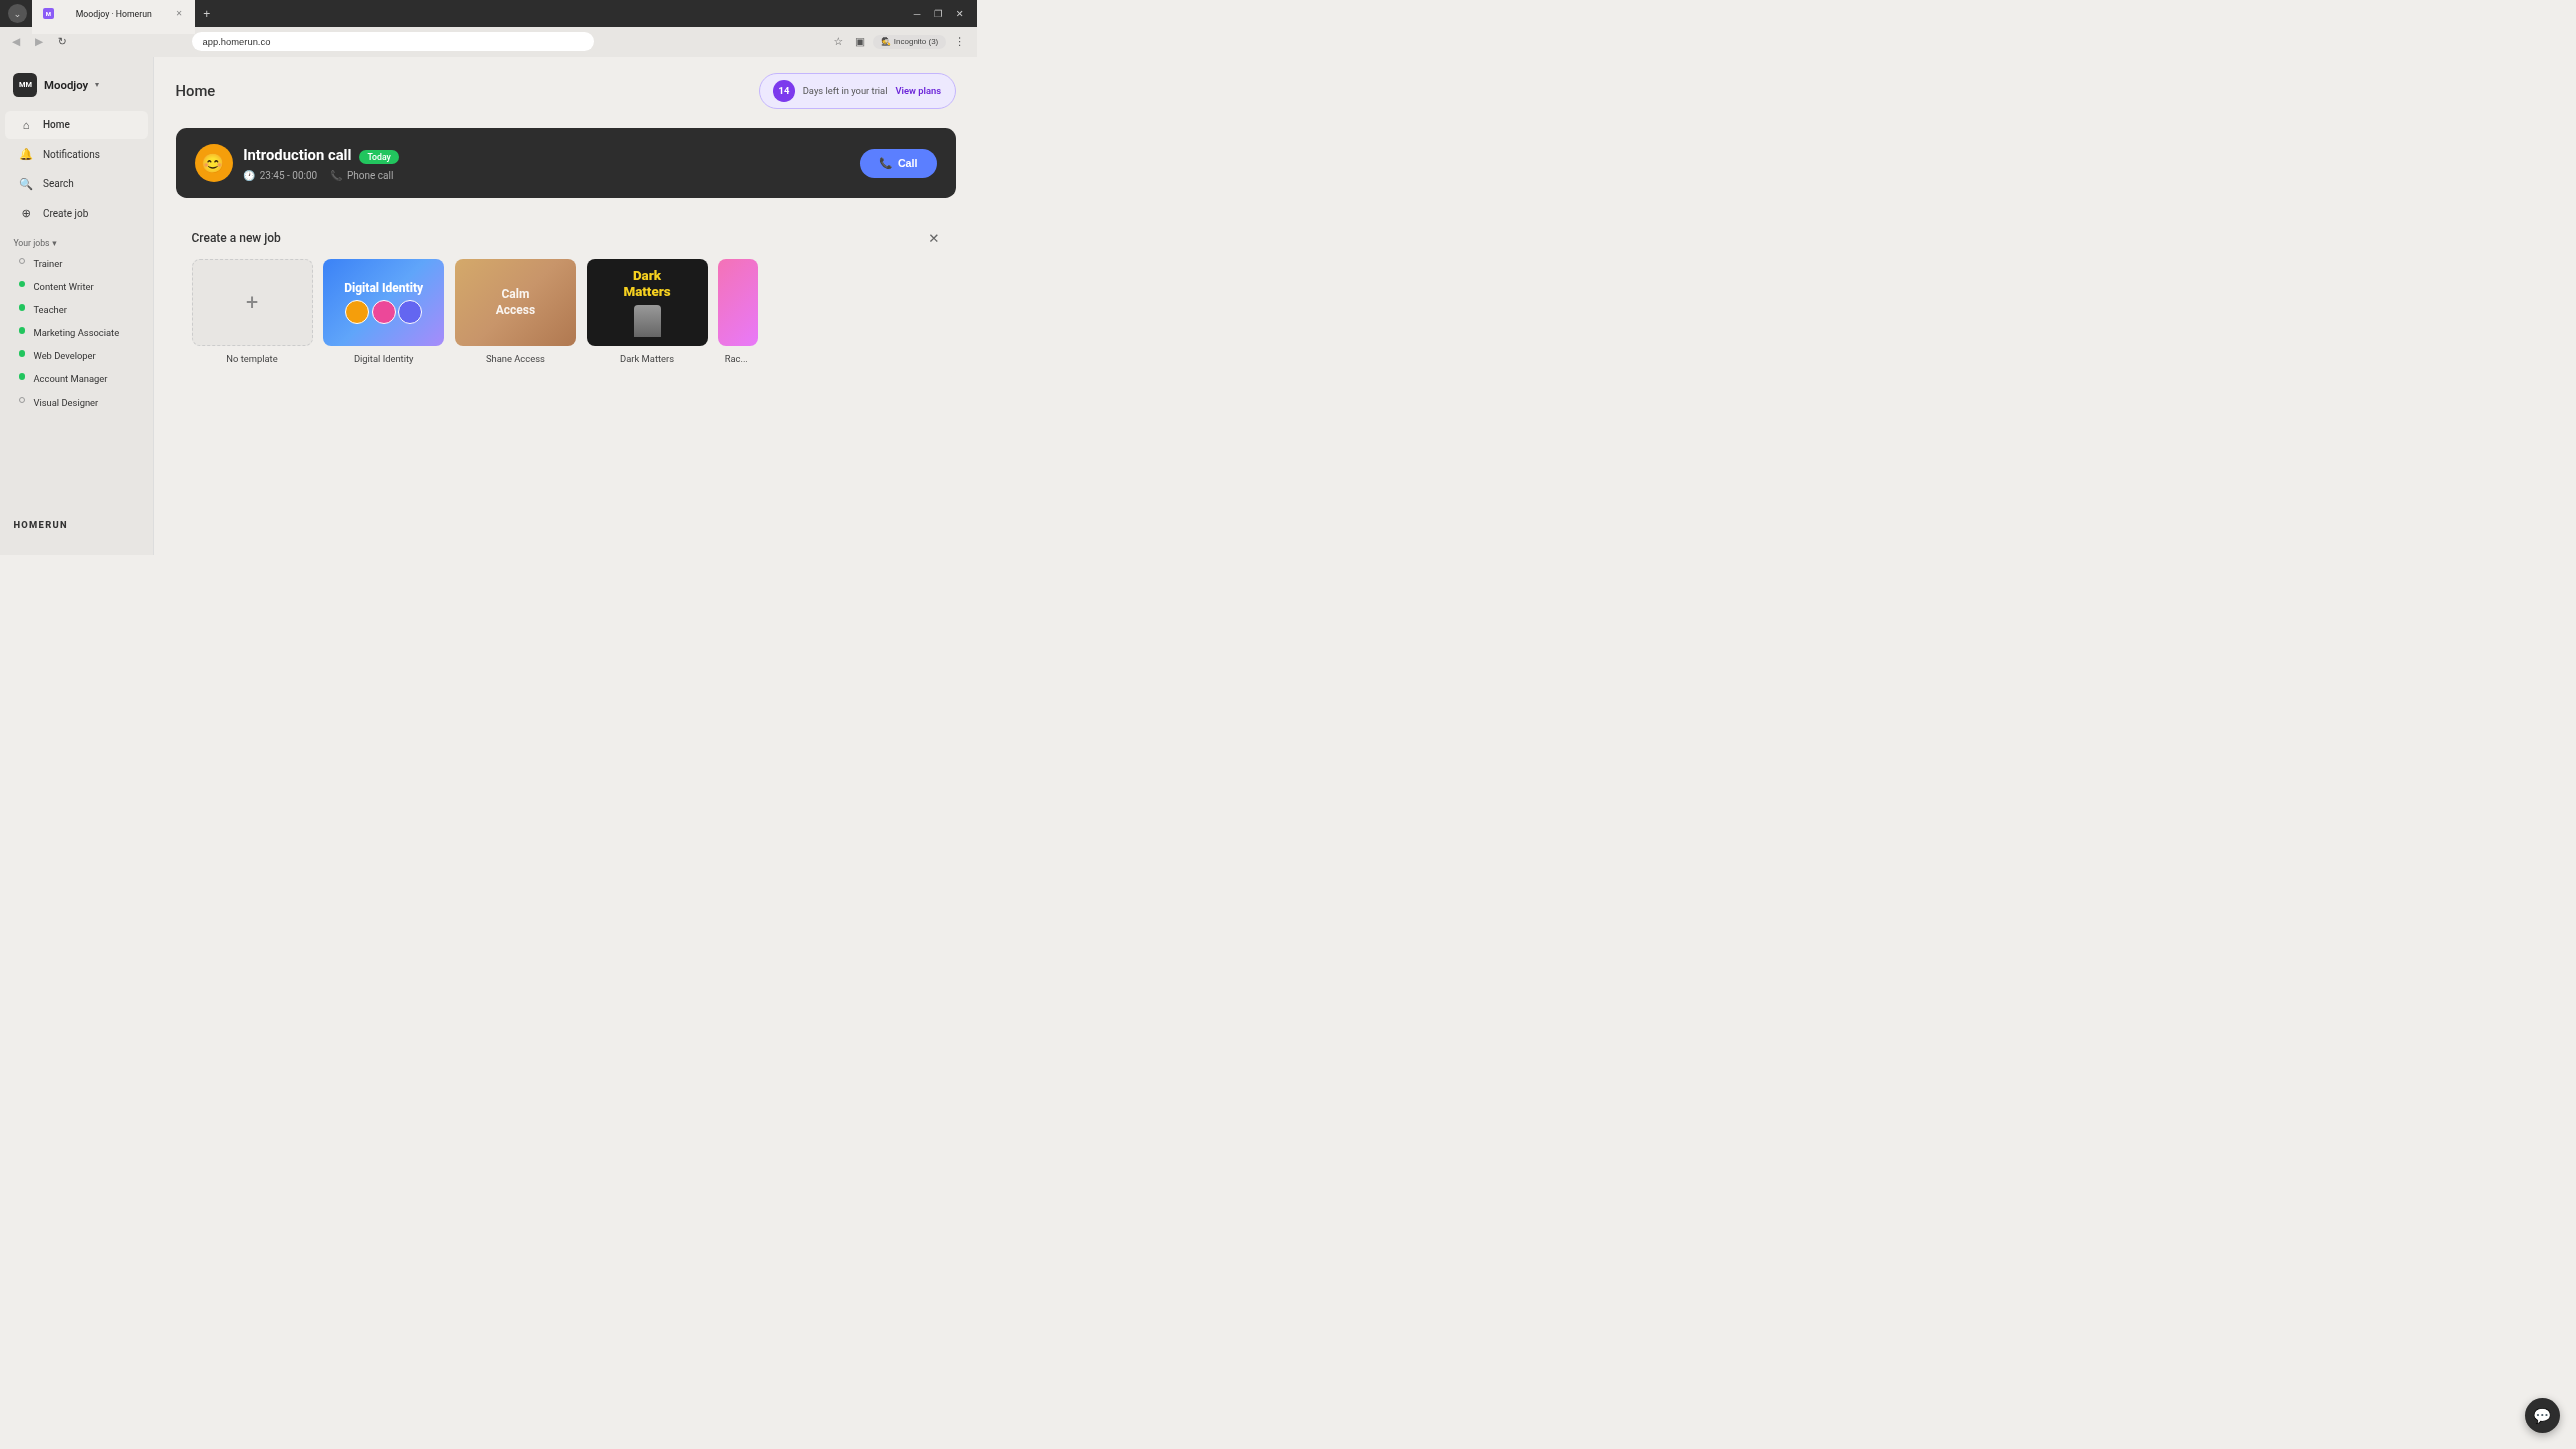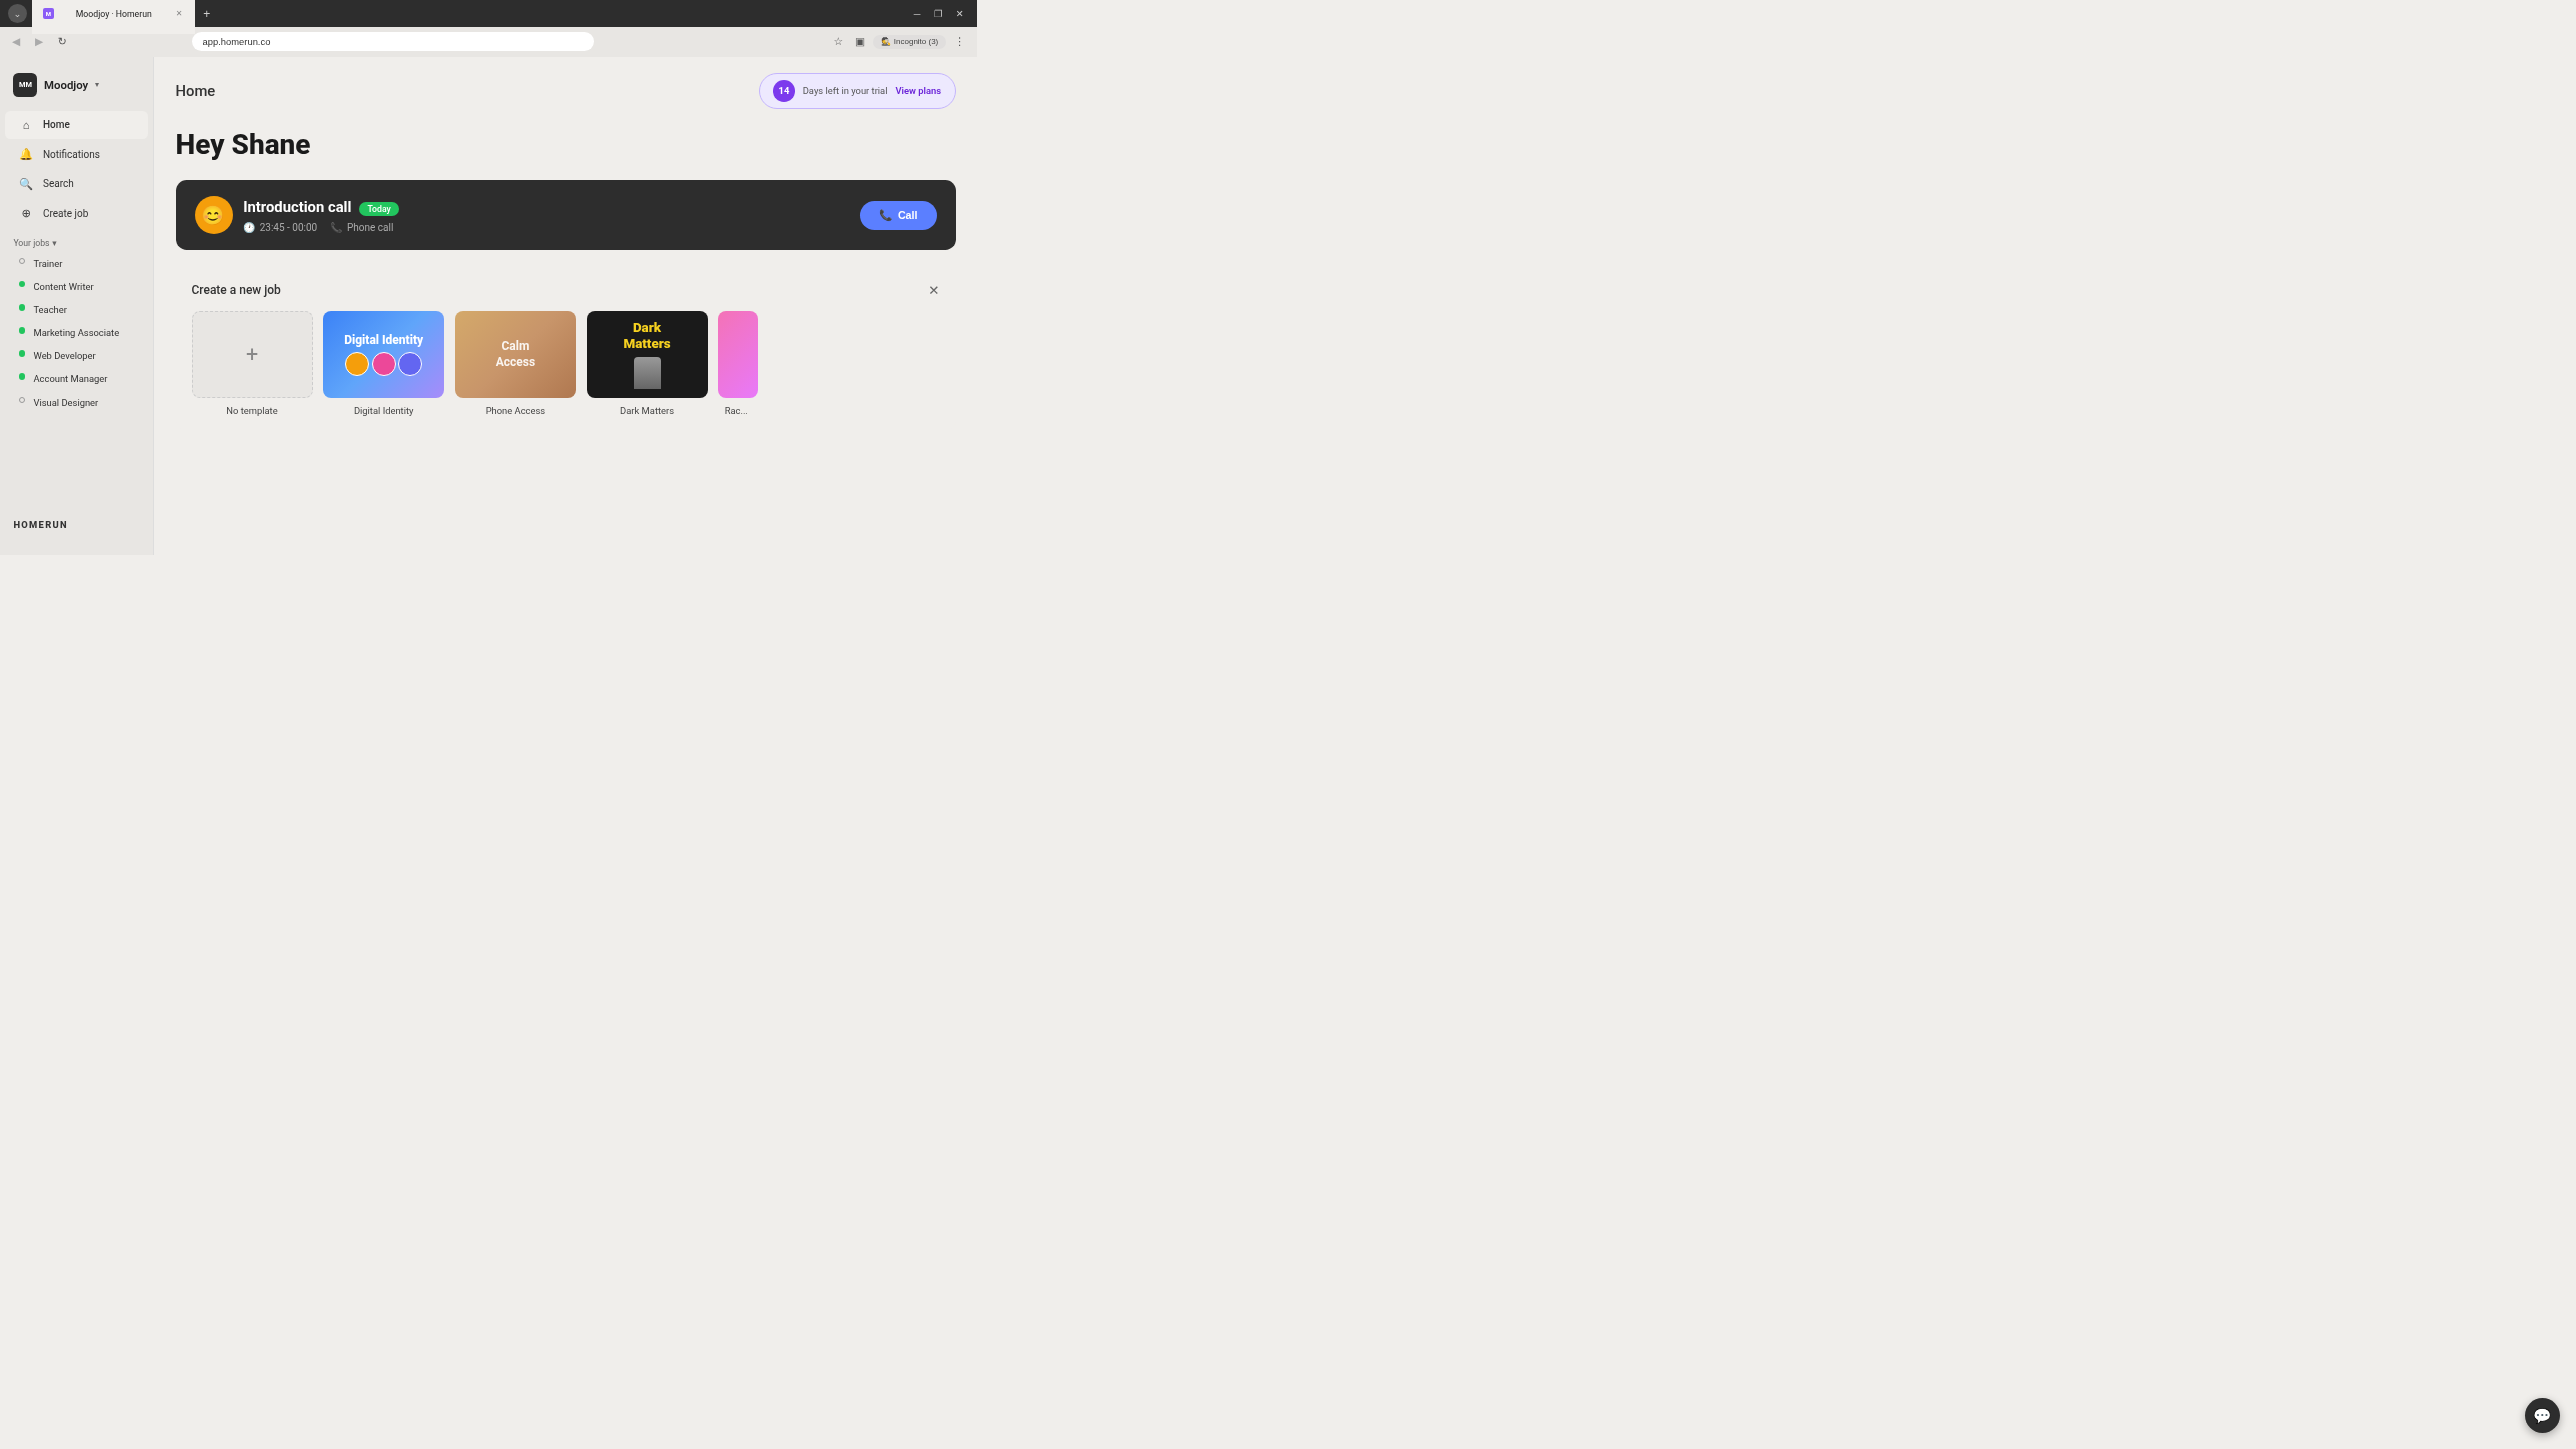--- a/index.html
+++ b/index.html
@@ -665,21 +665,20 @@
 
     <div class="main-header">
       <h1 class="page-title">Home</h1>
       <div class="trial-banner">
         <div class="trial-days-badge">14</div>
         <span class="trial-text">Days left in your trial</span>
         <a class="trial-link" href="#">View plans</a>
       </div>
     </div>
 
-    <h2 class="greeting">Hey Shane</h2>
 
     <div class="intro-card">
       <div class="intro-avatar">
         😊
       </div>
       <div class="intro-info">
         <div class="intro-title-row">
           <span class="intro-title">Introduction call</span>
           <span class="today-badge">Today</span>
         </div>
@@ -727,21 +726,21 @@
           </div>
           <div class="template-name">Digital Identity</div>
         </div>
 
         <div class="template-card">
           <div class="template-thumbnail tpl-calm">
             <div style="display:flex;align-items:center;justify-content:center;height:100%;padding:8px;">
               <span class="tpl-calm-text">Calm<br>Access</span>
             </div>
           </div>
-          <div class="template-name">Phone Access</div>
+          <div class="template-name">Shane Access</div>
         </div>
 
         <div class="template-card">
           <div class="template-thumbnail tpl-dark">
             <div style="display:flex;flex-direction:column;align-items:center;justify-content:center;height:100%;padding:8px;gap:5.4px;">
               <span class="tpl-dark-title">Dark<br>Matters</span>
               <div style="width:27px;height:32px;background:linear-gradient(#999,#666);border-radius:4px 4px 0 0;"></div>
             </div>
           </div>
           <div class="template-name">Dark Matters</div>

